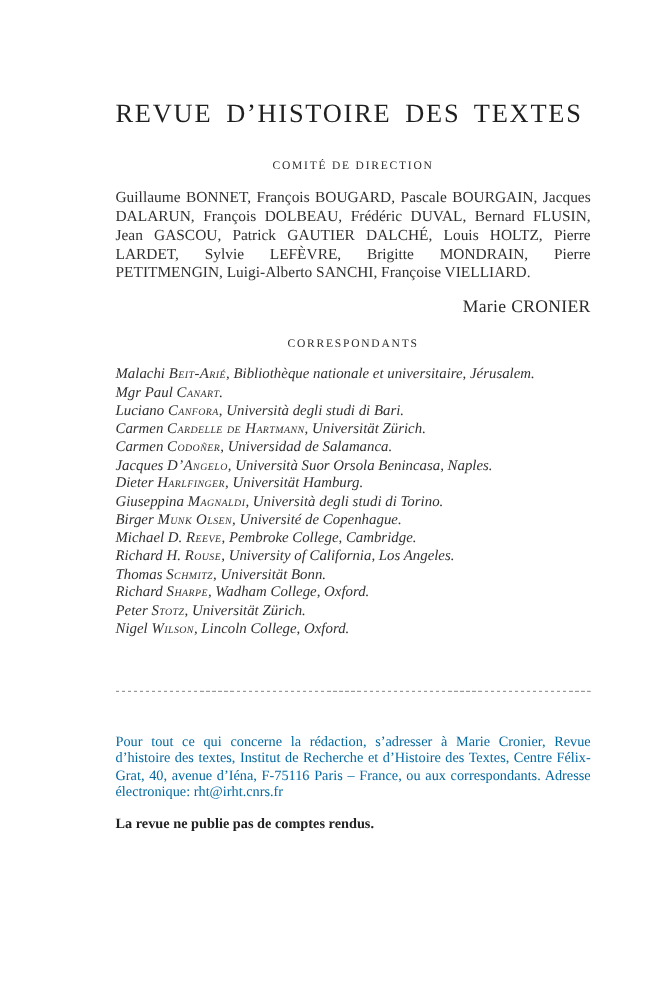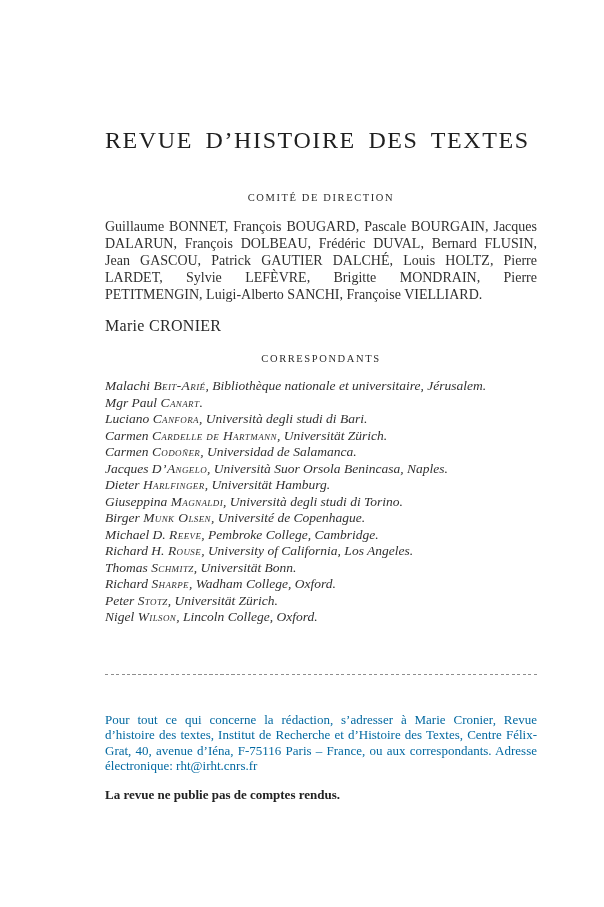--- a/index.html
+++ b/index.html
@@ -13,54 +13,54 @@
     height: 907px;
     background: #ffffff;
     overflow: hidden;
     font-family: "Liberation Serif", serif;
     color: #2e2e2e;
     box-sizing: border-box;
   }
   .content {
     margin-left: 105px;
     margin-right: 67px; 
-    padding-top: 108px;
+    padding-top: 72px;
   }
   .journal-title {
     font-size: 24px;
     line-height: 32px;
     font-weight: 400;
     color: #1f1f1f;
     letter-spacing: 1.6px;
     word-spacing: 5px;
     white-space: nowrap;
     text-align: left;
   }
   .section-heading {
-    margin-top: 36px;
+    margin-top: 26px;
     text-align: center;
     font-size: 10.5px;
     letter-spacing: 1.6px;
     color: #2c2c2c;
     font-weight: 400;
   }
   .committee-paragraph {
     margin-top: 15px;
     font-size: 14px;
     line-height: 17px;
     text-align: justify;
     text-justify: inter-word;
     color: #303030;
   }
   .heading-redaction {
     margin-top: 26px;
   }
   .editor-name {
     margin-top: 13px;
-    text-align: left;
+    text-align: right;
     font-size: 16px;
     color: #2a2a2a;
     letter-spacing: 0.3px;
   }
   .heading-correspondants {
     margin-top: 18px;
   }
   .correspondents-list {
     list-style: none;
     margin: 14px 0 0 0;

